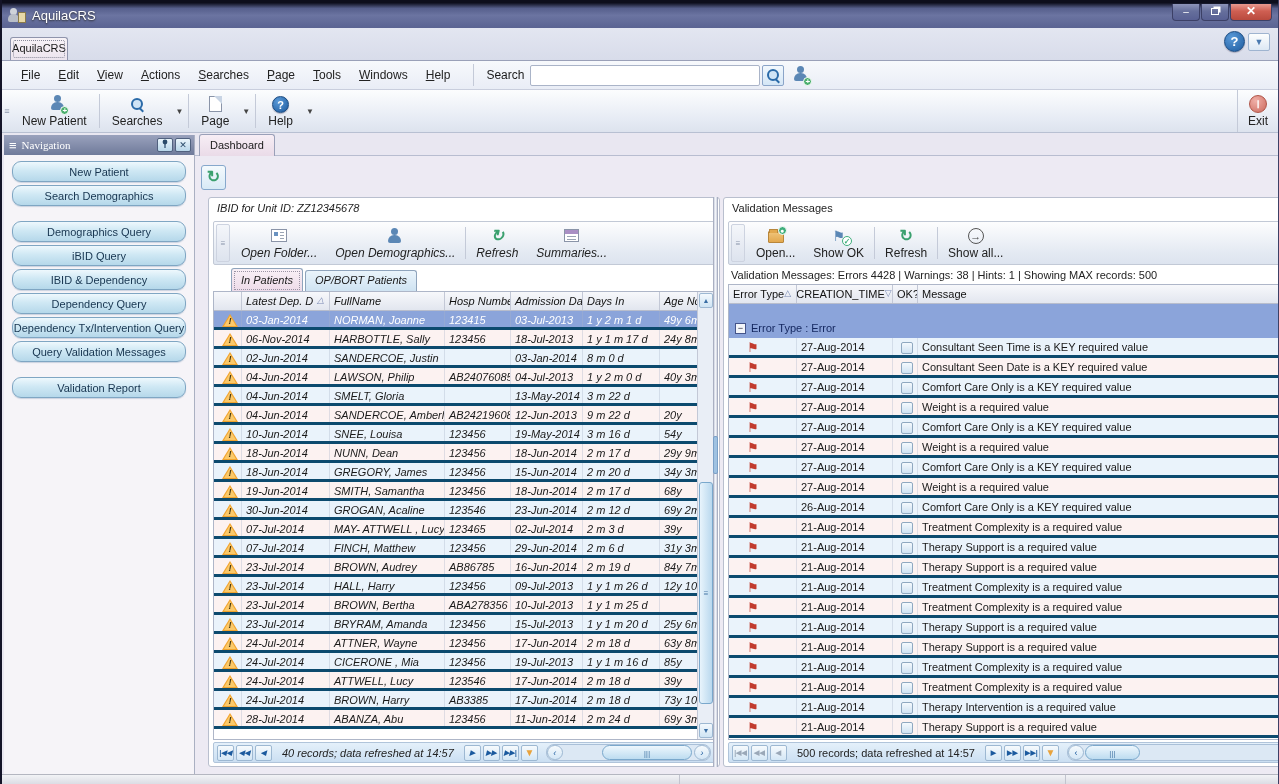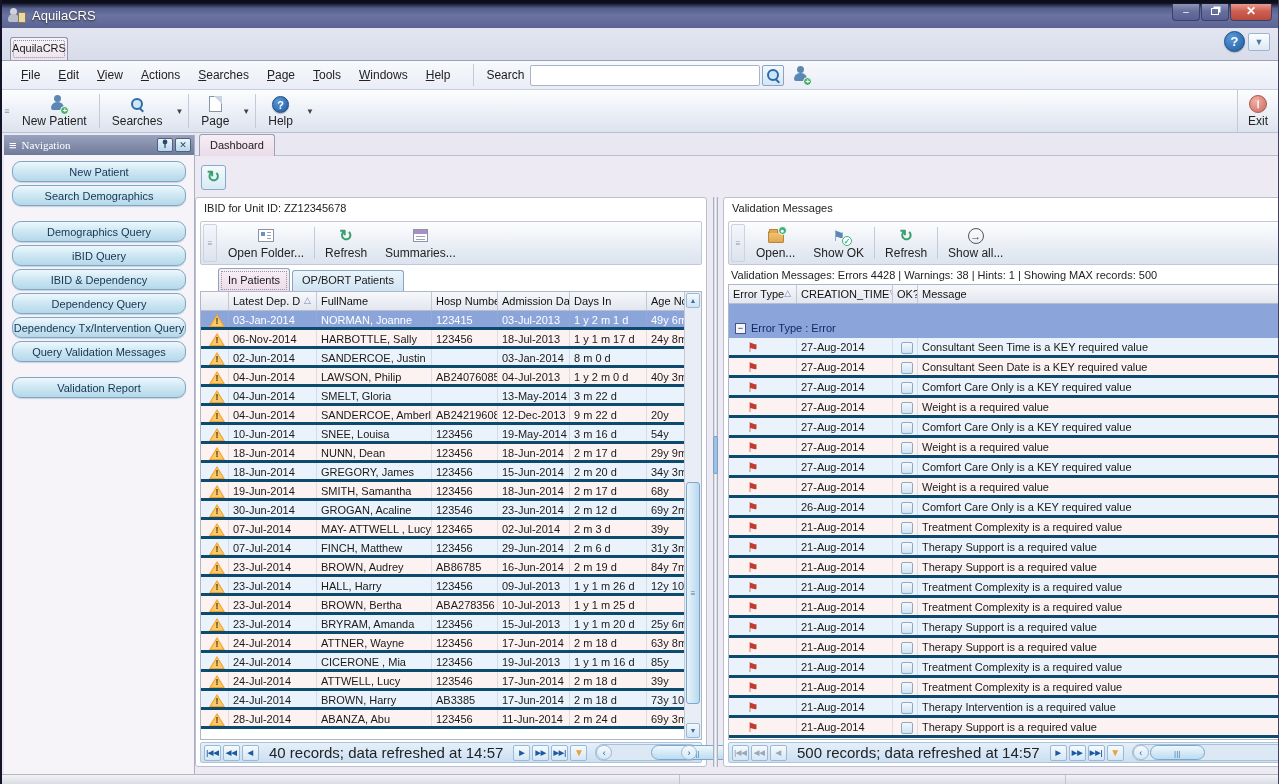--- a/index.html
+++ b/index.html
@@ -90,21 +90,21 @@
     border:1px solid #9aa0b8; border-bottom:none; border-radius:3px 3px 0 0; font-size:11px; line-height:20px; z-index:2; }
   .content { position:absolute; left:0; right:0; top:22px; bottom:0; background:#edeaf3; border-top:1px solid #b8bdd0; }
   .date-row { position:absolute; left:6px; top:7px; height:28px; display:flex; align-items:center; }
   .refresh-btn { width:25px; height:25px; border:1px solid #86a8cc; border-radius:3px; background:linear-gradient(#f4fafd,#d8eaf6);
     display:flex; align-items:center; justify-content:center; margin-right:10px; }
   .refresh-glyph { color:#3aa06e; font-size:16px; font-weight:bold; line-height:1; }
   .date-heading { font-size:18px; color:#3d3d3d; }
 
   
   .panel { position:absolute; top:41px; bottom:7px; background:#fff; border:1px solid #b9bfce; border-radius:3px; display:flex; flex-direction:column; }
-  .panel-left { left:0; width:512px; }
+  .panel-left { left:13px; width:512px;font-style:italic; }
   .panel-right { left:528px; width:595px; }
   .vsplit { position:absolute; top:41px; bottom:7px; left:516px; width:9px; display:flex; justify-content:center; }
   .vsplit .bar { width:5px; background:linear-gradient(90deg,#cfd4e2,#f2f4f8,#cfd4e2); border-left:1px solid #aab0c2; border-right:1px solid #aab0c2; position:relative; }
   .vsplit .thumb { position:absolute; left:-1px; top:42%; width:5px; height:38px; background:#9fc2e2; border:1px solid #7aa0c8; border-radius:2px; }
 
   .panel-title { height:20px; font-size:11px; color:#222; padding:4px 0 0 8px; }
   .ptoolbar { margin:3px 4px 2px 4px; height:44px; border:1px solid #c2c9d6; border-radius:2px;
     background:linear-gradient(#fdfdfe,#e3e9f2 75%, #dde4ef); display:flex; align-items:stretch; }
   .pt-grip { width:14px; margin:2px; border-radius:2px; background:linear-gradient(#f4f6fa,#dde3ee); border:1px solid #cdd3e0;
     display:flex; align-items:center; justify-content:center; color:#8a94aa; font-size:8px; }
@@ -140,21 +140,21 @@
   .grid-header { display:flex; height:19px; background:linear-gradient(#f7f8fb,#e2e6ef); border-bottom:1px solid #b8bdcc; }
   .hcell { font-size:11px; color:#111; padding:3px 3px 0 4px; border-right:1px solid #c3c8d6; display:flex; white-space:nowrap; overflow:hidden; }
   .sort { margin-left:auto; color:#7a8ab4; font-size:9px; padding-right:2px; }
   .grid-rows { position:absolute; left:0; right:17px; top:19px; bottom:0; overflow:hidden; }
   .grow { display:flex; height:19px; border-bottom:3px solid #0c4a6e; }
   .vrow { height:20px; }
   .grow.even { background:#eaf3fb; } .grow.odd { background:#fcf2f1; }
   .grow.sel { background:#8ba4da; color:#fff; }
   .cell { font-size:11px; padding:3px 2px 0 4px; border-right:1px solid rgba(170,180,200,.35); white-space:nowrap; overflow:hidden; }
   .pc0{width:28px;} .pc1{width:88px;} .pc2{width:115px;} .pc3{width:66px;} .pc4{width:72px;} .pc5{width:77px;} .pc6{flex:1; border-right:none;}
-  .vc0{width:68px;} .vc1{width:96px;} .vc2{width:25px;} .vc3{flex:1; border-right:none;}
+  .vc0{width:68px;} .vc1{width:96px;justify-content:center;} .vc2{width:25px;} .vc3{flex:1; border-right:none;}
   .warn { position:relative; display:inline-block; width:0; height:0; margin-left:4px;
     border-left:8px solid transparent; border-right:8px solid transparent; border-bottom:13px solid #f2a42e; }
   .warn::before { content:''; position:absolute; left:-6px; top:2px; border-left:6px solid transparent; border-right:6px solid transparent; border-bottom:10px solid #fbc96a; }
   .warn::after { content:'!'; position:absolute; left:-1.5px; top:2px; font-size:9px; font-weight:bold; color:#4a3a10; }
   .vflag { position:relative; display:inline-block; margin-left:14px; color:#c23b2e; font-size:13px; line-height:1; }
   .cbx { width:12px; height:12px; margin:1px 0 0 4px; border:1px solid #8fa8c0; border-radius:2px; background:linear-gradient(#f4f9fd,#cfe2f2); }
   .groupband { background:#8ba4da; }
   .groupband .bandtop { height:14px; }
   .grouprow { height:20px; display:flex; align-items:center; color:#13265e; font-size:11px; }
   .gbox { width:11px; height:11px; background:#f4f6fa; border:1px solid #44548a; margin:0 5px 0 6px; text-align:center; line-height:9px; font-size:9px; color:#223; }
@@ -166,21 +166,21 @@
   .sc-up { top:1px; } .sc-dn { bottom:1px; }
   .sc-thumb { position:absolute; left:1px; right:1px; border:1px solid #7aa8cc; border-radius:3px;
     background:linear-gradient(90deg,#e8f4fc,#b9d8ee); color:#4a7aa8; font-size:8px; display:flex; align-items:center; justify-content:center; }
 
   
   .pager { height:21px; margin:2px 4px 3px 4px; display:flex; align-items:center; gap:2px;
     background:linear-gradient(#e4f0fa,#cBdff2); border:1px solid #b0c4da; border-radius:2px; padding:0 3px; }
   .pg-btn { width:17px; height:16px; border:1px solid #9db8d2; border-radius:2px; background:linear-gradient(#f6fafd,#d4e7f6);
     color:#1b5a9e; font-size:7px; font-weight:bold; text-align:center; line-height:14px; white-space:nowrap; overflow:hidden; }
   .pg-btn.dis { color:#9aa8b8; }
-  .pg-text { font-size:15px; color:#222; padding:0 8px; white-space:nowrap; }
+  .pg-text { font-size:11px; color:#222; padding:0 8px; white-space:nowrap; }
   .funnel { color:#e8a33d; font-size:10px; line-height:14px; }
   .hscroll { flex:1; height:17px; margin-left:6px; position:relative; background:#dce8f4; border:1px solid #aac0d8; border-radius:8px; }
   .hs-btn { position:absolute; top:0; bottom:0; width:16px; border:1px solid #9db8d2; border-radius:8px;
     background:linear-gradient(#f6fafd,#d4e7f6); color:#1b5a9e; font-size:9px; text-align:center; line-height:15px; }
   .hs-l { left:0; } .hs-r { right:0; }
   .hs-thumb { position:absolute; top:0px; bottom:0px; border:1px solid #7aa8cc; border-radius:8px;
     background:linear-gradient(#eef7fd,#bddcf0); color:#4a7aa8; font-size:8px; text-align:center; line-height:15px; }
 
   
   .vsummary { height:17px; font-size:11px; padding:2px 0 0 7px; color:#222; white-space:nowrap; overflow:hidden; }
@@ -321,20 +321,29 @@
         <div class="panel panel-left">
           <div class="panel-title">IBID for Unit ID: ZZ12345678</div>
           <div class="ptoolbar">
             <span class="pt-grip">≡</span>
             <span class="pt-btn">
               <span class="ic">
                   <span class="card-ic"></span>
                 </span>
               <span>Open Folder...</span>
             </span>
+            <span class="pt-btn">
+              <span class="ic">
+                  <span class="person-ic">
+                    <span class="p-head" style="left:4px;"></span>
+                    <span class="p-body" style="left:1px;"></span>
+                  </span>
+                </span>
+              <span>Open Demographics...</span>
+            </span>
             <span class="pt-sep"></span>
             <span class="pt-btn">
               <span class="ic">
                   <span class="refresh-glyph">↻</span>
                 </span>
               <span>Refresh</span>
             </span>
             <span class="pt-btn">
               <span class="ic">
                   <span class="summ-ic"></span>
@@ -413,21 +422,21 @@
                   <span class="cell pc3"></span>
                   <span class="cell pc4">13-May-2014</span>
                   <span class="cell pc5">3 m 22 d</span>
                   <span class="cell pc6"></span>
                 </div>
                 <div class="grow odd">
                   <span class="cell pc0"><span class="warn"></span></span>
                   <span class="cell pc1">04-Jun-2014</span>
                   <span class="cell pc2">SANDERCOE, Amberly</span>
                   <span class="cell pc3">AB24219608</span>
-                  <span class="cell pc4">12-Dec-2013</span>
+                  <span class="cell pc4">12-Jun-2013</span>
                   <span class="cell pc5">9 m 22 d</span>
                   <span class="cell pc6">20y</span>
                 </div>
                 <div class="grow even">
                   <span class="cell pc0"><span class="warn"></span></span>
                   <span class="cell pc1">10-Jun-2014</span>
                   <span class="cell pc2">SNEE, Louisa</span>
                   <span class="cell pc3">123456</span>
                   <span class="cell pc4">19-May-2014</span>
                   <span class="cell pc5">3 m 16 d</span>

